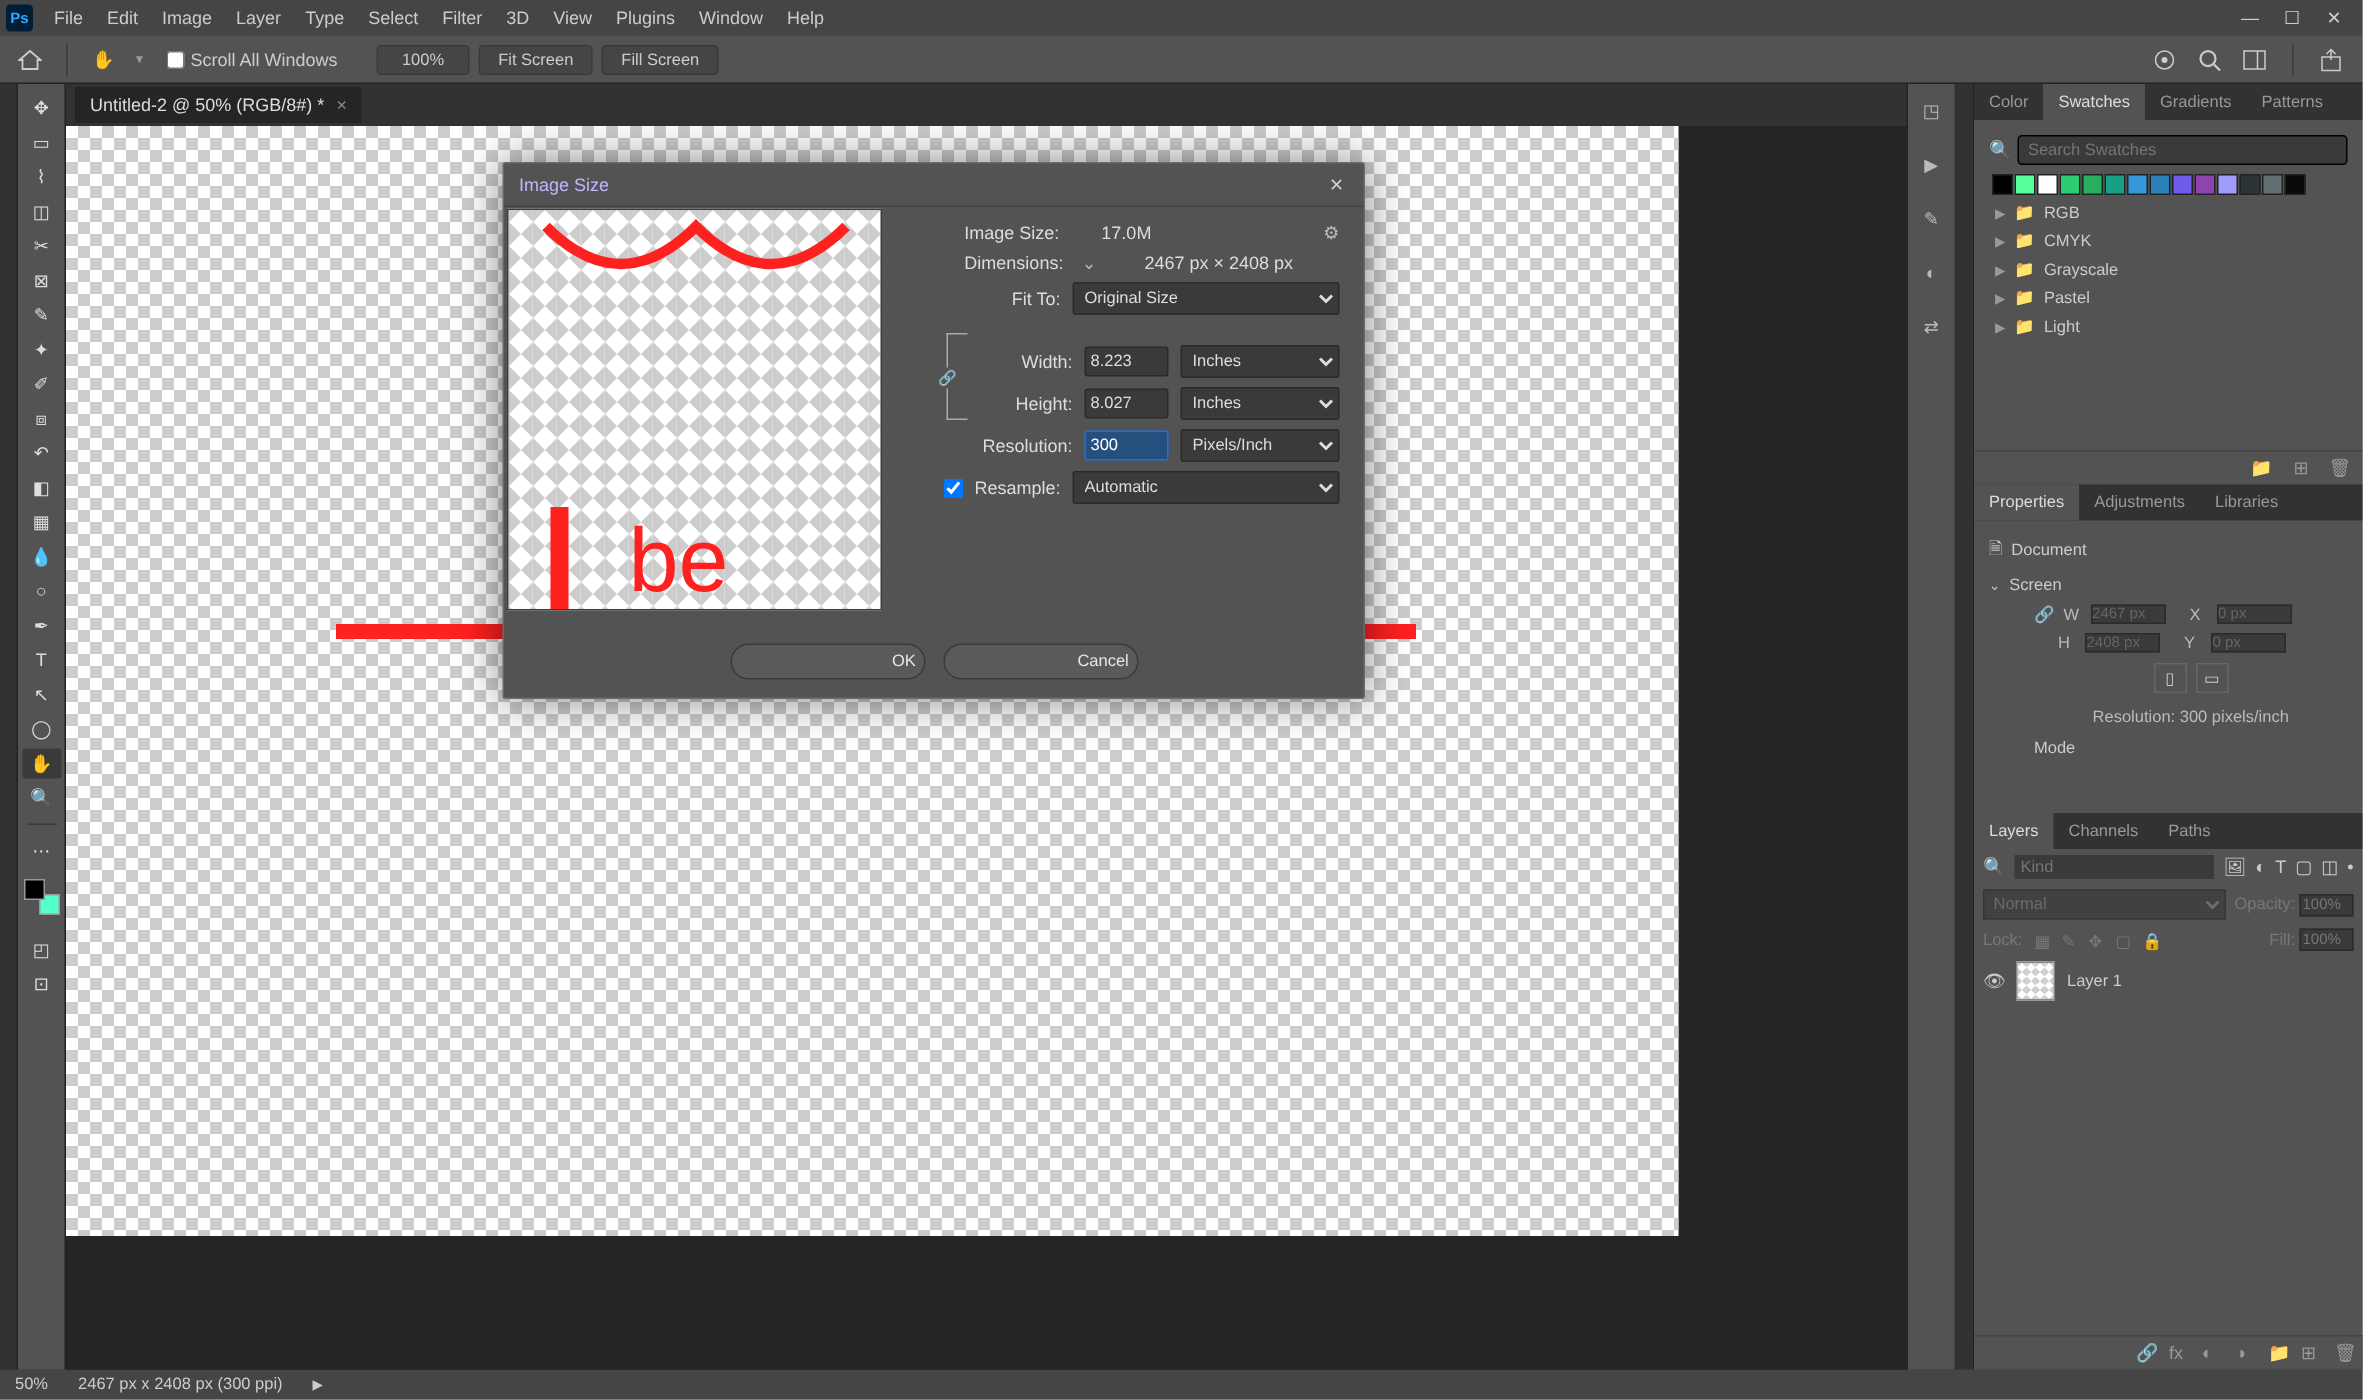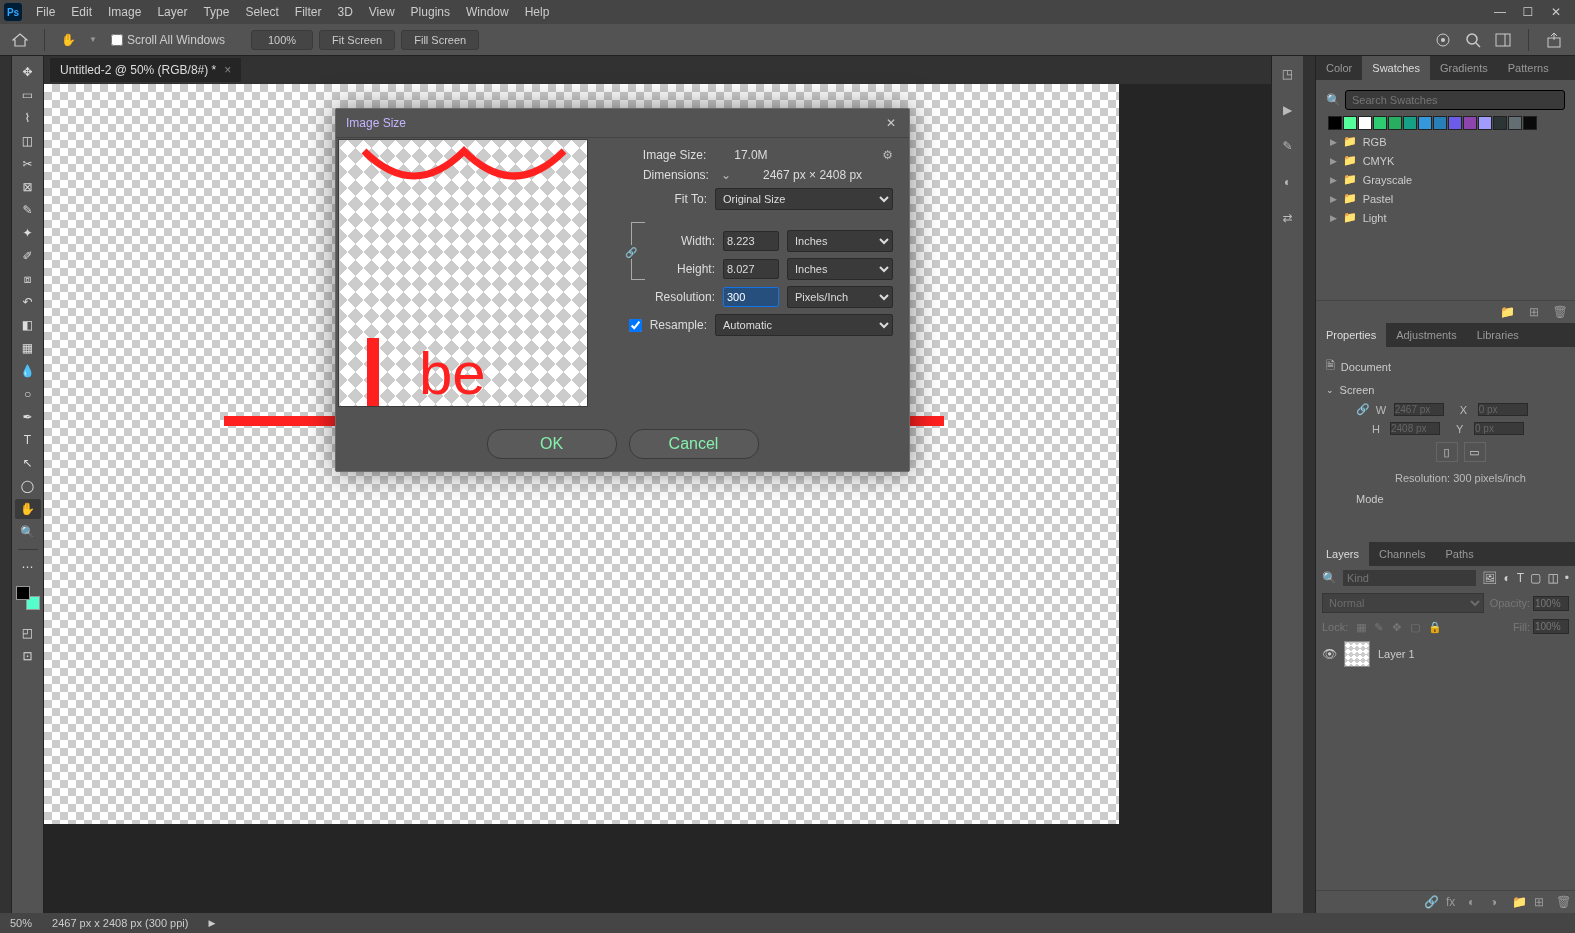--- a/index.html
+++ b/index.html
@@ -124,21 +124,21 @@
 .drow input[type=text] { width:56px; background:#3a3a3a; border:1px solid #2a2a2a; color:#ddd; padding:3px; font-size:11px; border-radius:2px;}
 .drow input.highlighted { background:#264f7e; border-color:#1473e6; color:#fff;}
 .drow select { width:106px; background:#3a3a3a; border:1px solid #2a2a2a; color:#ddd; padding:3px; font-size:11px; border-radius:2px;}
 .drow select.wide { width:178px;}
 .gear-sm { cursor:pointer; color:#bbb;}
 .dim-chevron { cursor:pointer; color:#bbb; padding:0 4px;}
 .link-bracket { position:absolute; left:295px; top:84px; width:14px; height:58px; border-left:1px solid #aaa; border-top:1px solid #aaa; border-bottom:1px solid #aaa; display:flex; align-items:center;}
 .link-bracket .link-ico { position:absolute; left:-6px; top:22px; width:12px; height:14px; background:#535353; color:#ccc; font-size:10px; display:flex; align-items:center; justify-content:center;}
 
 .dialog-buttons { display:flex; justify-content:center; gap:12px; padding:12px;}
-.dbtn { width:130px; padding:5px; background:#5a5a5a; border:1px solid #3a3a3a; border-radius:14px; color:#86efac; cursor:pointer; font-size:16px;}
+.dbtn { width:130px; padding:5px; background:#5a5a5a; border:1px solid #3a3a3a; border-radius:14px; color:#e5e5e5; cursor:pointer; font-size:11px;text-align:right;}
 
 svg { display:block;}
 </style>
 </head>
 <body>
 
 <div class="menubar">
   <div class="ps-logo">Ps</div>
   <div class="menu-item">File</div>
   <div class="menu-item">Edit</div>

